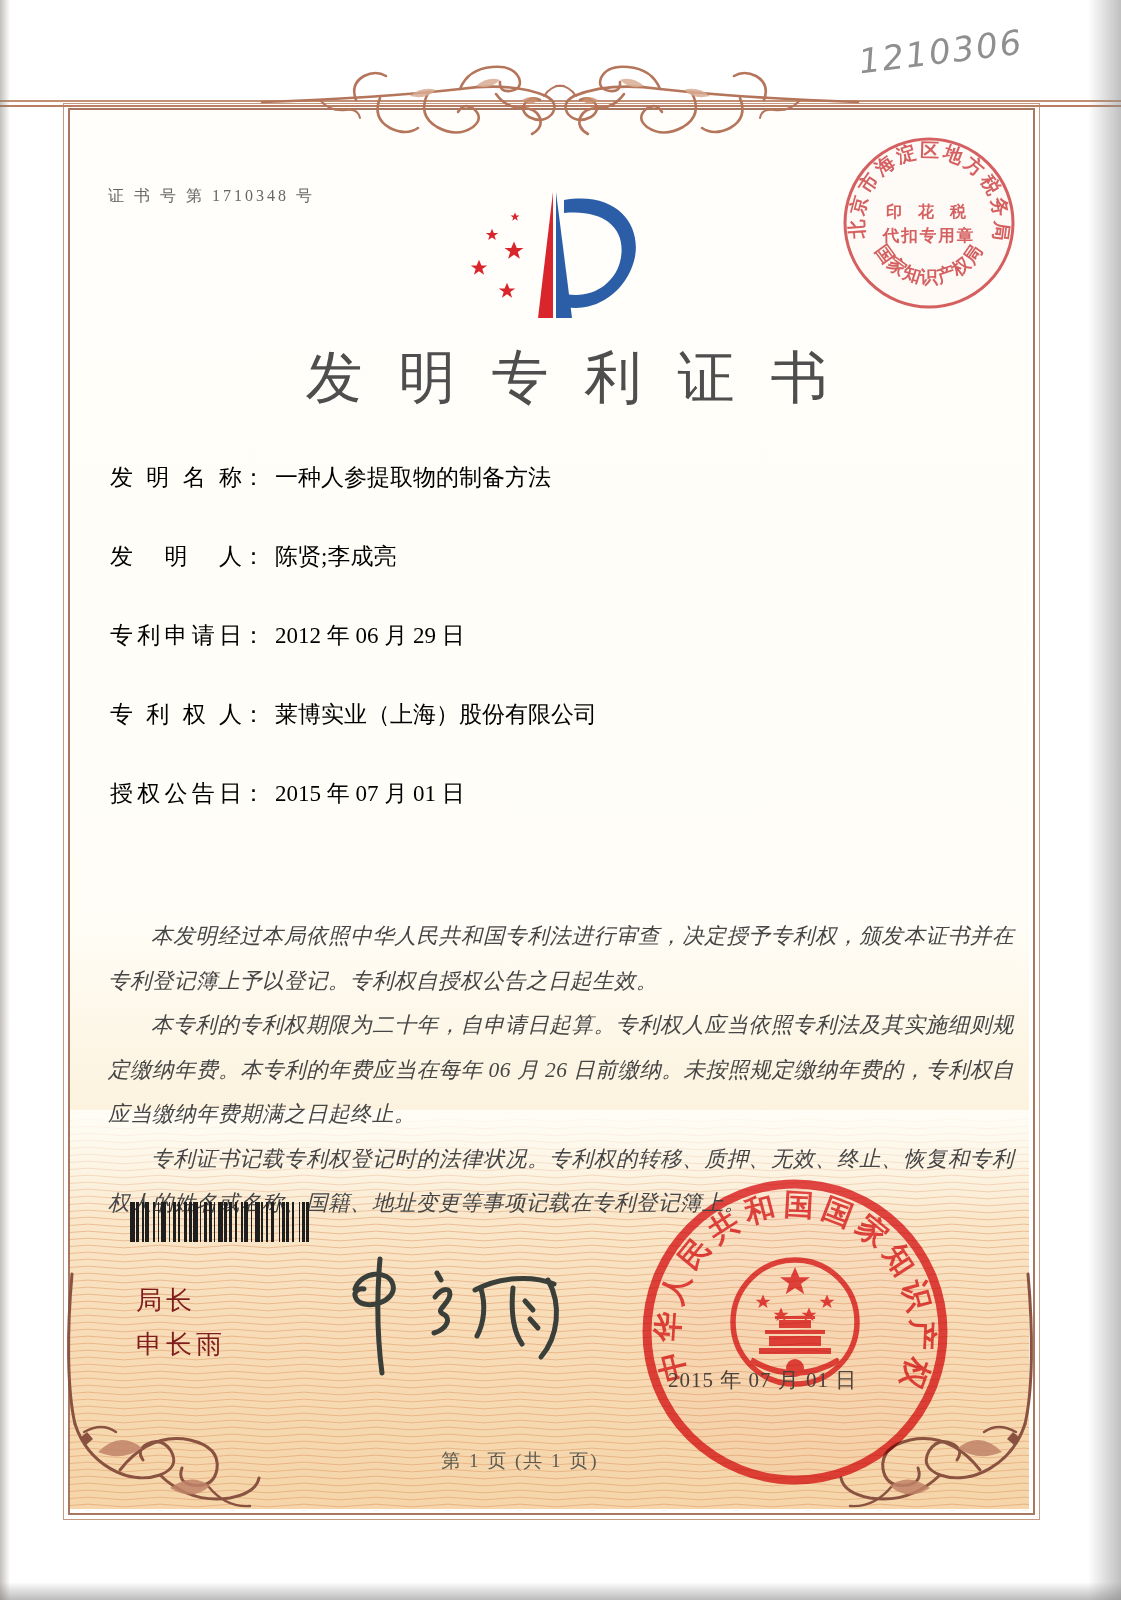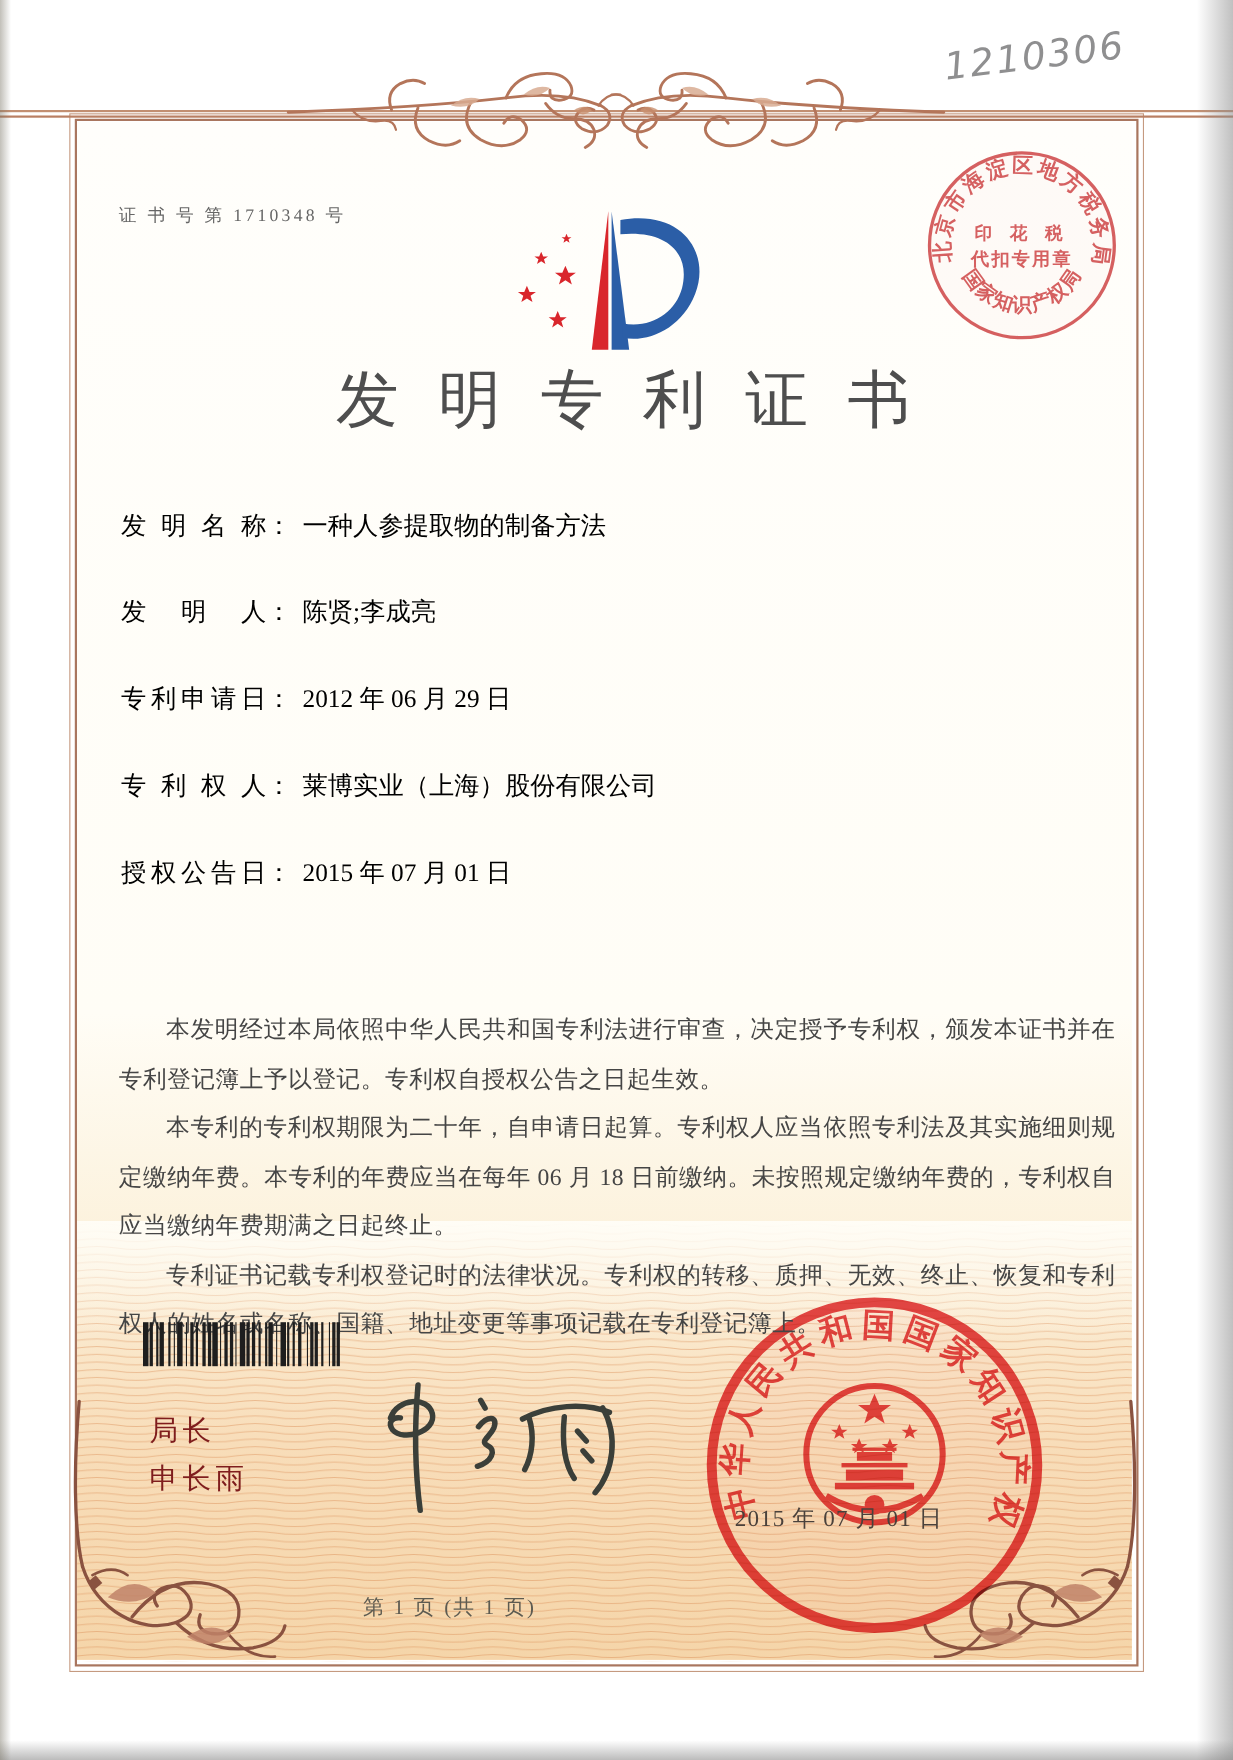--- a/index.html
+++ b/index.html
@@ -28,47 +28,47 @@
   .frame-outer{left:63px;top:103px;width:975px;height:1415px;border:1.5px solid #c59a80;z-index:1;}
   .frame-inner{left:68px;top:108px;width:963px;height:1403px;border:2.5px solid #a9765f;z-index:1;}
   .frame-bg{left:70px;top:111px;width:959px;height:1398px;z-index:0;
     background:linear-gradient(180deg,#fffefb 0%,#fffdf6 58%,#fcf2dd 72%,#f8ddb9 86%,#f5d5a9 100%);}
   .waves{left:70px;top:1110px;z-index:0;}
   .wave-fade{left:70px;top:1110px;width:959px;height:110px;z-index:0;
     background:linear-gradient(180deg,#fffdf6 0%,rgba(255,253,246,0) 100%);}
 
   .certno{left:108px;top:170px;font-size:16px;color:#666;letter-spacing:3px;z-index:5;margin-top:16px;}
 
-  .title{left:0;top:326px;width:1121px;text-align:center;font-size:57px;color:#4e4e4e;
+  .title{left:0;top:340px;width:1121px;text-align:center;font-size:57px;color:#4e4e4e;
     letter-spacing:36px;padding-left:48px;box-sizing:border-box;z-index:5;font-weight:400;}
 
   .fields{left:110px;top:462px;width:910px;z-index:5;}
   .frow{height:34px;margin-bottom:45px;font-size:23px;color:#000000;white-space:nowrap;}
   .flabel{display:inline-block;width:132px;text-align:justify;text-align-last:justify;
     vertical-align:top;}
   .fcolon{display:inline-block;margin-right:10px;}
 
   .paras{left:108px;top:914px;width:906px;z-index:5;font-size:21.5px;line-height:44.5px;
-    color:#454545;letter-spacing:.5px;}
+    color:#454545;letter-spacing:.5px;font-style:italic;}
   .paras p{margin:0;text-indent:2em;text-align:justify;}
 
   .barcode{left:130px;top:1202px;width:292px;height:40px;z-index:5;font-size:0;}
   .barcode i{display:inline-block;height:40px;background:#1e1e1e;vertical-align:top;}
 
   .sigblock{left:136px;top:1278px;z-index:5;font-family:"Liberation Sans","DejaVu Sans",sans-serif;
     font-size:26px;color:#7f1d1d;letter-spacing:4px;line-height:44px;}
   .signature{left:285px;top:1243px;z-index:6;}
 
   .seal{left:635px;top:1172px;z-index:4;mix-blend-mode:multiply;opacity:.93;}
   .sealdate{left:668px;top:1366px;width:220px;font-size:21px;color:#4a413b;z-index:6;
     letter-spacing:1px;white-space:nowrap;}
 
   .taxstamp{left:837px;top:131px;z-index:3;mix-blend-mode:multiply;opacity:.88;}
 
-  .footer{left:330px;top:1448px;width:380px;text-align:left;font-size:19px;color:#5d5b51;
+  .footer{left:330px;top:1448px;width:380px;text-align:center;font-size:19px;color:#5d5b51;
     z-index:5;letter-spacing:2px;}
 
   .logo{left:442px;top:166px;z-index:3;}
   .dragons{left:260px;top:56px;z-index:2;}
   .corner{z-index:2;}
 </style>
 </head>
 <body>
 
 <div class="abs frame-bg"></div>
@@ -187,21 +187,21 @@
   <div class="frow">
     <span class="flabel">专利权人</span><span class="fcolon">：</span><span>莱博实业（上海）股份有限公司</span>
   </div>
   <div class="frow">
     <span class="flabel">授权公告日</span><span class="fcolon">：</span><span>2015 年 07 月 01 日</span>
   </div>
 </div>
 
 <div class="abs paras">
   <p>本发明经过本局依照中华人民共和国专利法进行审查，决定授予专利权，颁发本证书并在专利登记簿上予以登记。专利权自授权公告之日起生效。</p>
-  <p>本专利的专利权期限为二十年，自申请日起算。专利权人应当依照专利法及其实施细则规定缴纳年费。本专利的年费应当在每年 06 月 18 日前缴纳。未按照规定缴纳年费的，专利权自应当缴纳年费期满之日起终止。</p>
+  <p>本专利的专利权期限为二十年，自申请日起算。专利权人应当依照专利法及其实施细则规定缴纳年费。本专利的年费应当在每年 06 月 26 日前缴纳。未按照规定缴纳年费的，专利权自应当缴纳年费期满之日起终止。</p>
   <p>专利证书记载专利权登记时的法律状况。专利权的转移、质押、无效、终止、恢复和专利权人的姓名或名称、国籍、地址变更等事项记载在专利登记簿上。</p>
 </div>
 
 <div class="abs barcode" id="barcode"><i style="width:4.65px"></i><i style="width:1.55px;background:transparent"></i><i style="width:3.1px"></i><i style="width:3.1px;background:transparent"></i><i style="width:1.55px"></i><i style="width:1.55px;background:transparent"></i><i style="width:3.1px"></i><i style="width:4.65px;background:transparent"></i><i style="width:1.55px"></i><i style="width:3.1px;background:transparent"></i><i style="width:1.55px"></i><i style="width:1.55px;background:transparent"></i><i style="width:4.65px"></i><i style="width:3.1px;background:transparent"></i><i style="width:1.55px"></i><i style="width:3.1px;background:transparent"></i><i style="width:3.1px"></i><i style="width:1.55px;background:transparent"></i><i style="width:1.55px"></i><i style="width:4.65px;background:transparent"></i><i style="width:3.1px"></i><i style="width:1.55px;background:transparent"></i><i style="width:3.1px"></i><i style="width:1.55px;background:transparent"></i><i style="width:4.65px"></i><i style="width:1.55px;background:transparent"></i><i style="width:1.55px"></i><i style="width:3.1px;background:transparent"></i><i style="width:3.1px"></i><i style="width:1.55px;background:transparent"></i><i style="width:3.1px"></i><i style="width:1.55px;background:transparent"></i><i style="width:1.55px"></i><i style="width:3.1px;background:transparent"></i><i style="width:4.65px"></i><i style="width:1.55px;background:transparent"></i><i style="width:3.1px"></i><i style="width:1.55px;background:transparent"></i><i style="width:3.1px"></i><i style="width:3.1px;background:transparent"></i><i style="width:1.55px"></i><i style="width:4.65px;background:transparent"></i><i style="width:1.55px"></i><i style="width:1.55px;background:transparent"></i><i style="width:3.1px"></i><i style="width:3.1px;background:transparent"></i><i style="width:1.55px"></i><i style="width:3.1px;background:transparent"></i><i style="width:4.65px"></i><i style="width:1.55px;background:transparent"></i><i style="width:1.55px"></i><i style="width:3.1px;background:transparent"></i><i style="width:1.55px"></i><i style="width:3.1px;background:transparent"></i><i style="width:3.1px"></i><i style="width:4.65px;background:transparent"></i><i style="width:1.55px"></i><i style="width:1.55px;background:transparent"></i><i style="width:3.1px"></i><i style="width:1.55px;background:transparent"></i><i style="width:3.1px"></i><i style="width:3.1px;background:transparent"></i><i style="width:1.55px"></i><i style="width:4.65px;background:transparent"></i><i style="width:1.55px"></i><i style="width:1.55px;background:transparent"></i><i style="width:3.1px"></i><i style="width:1.55px;background:transparent"></i><i style="width:3.1px"></i><i style="width:4.65px;background:transparent"></i></div>
 
 <div class="abs sigblock">
   <div>局长</div>
   <div>申长雨</div>
 </div>
 

